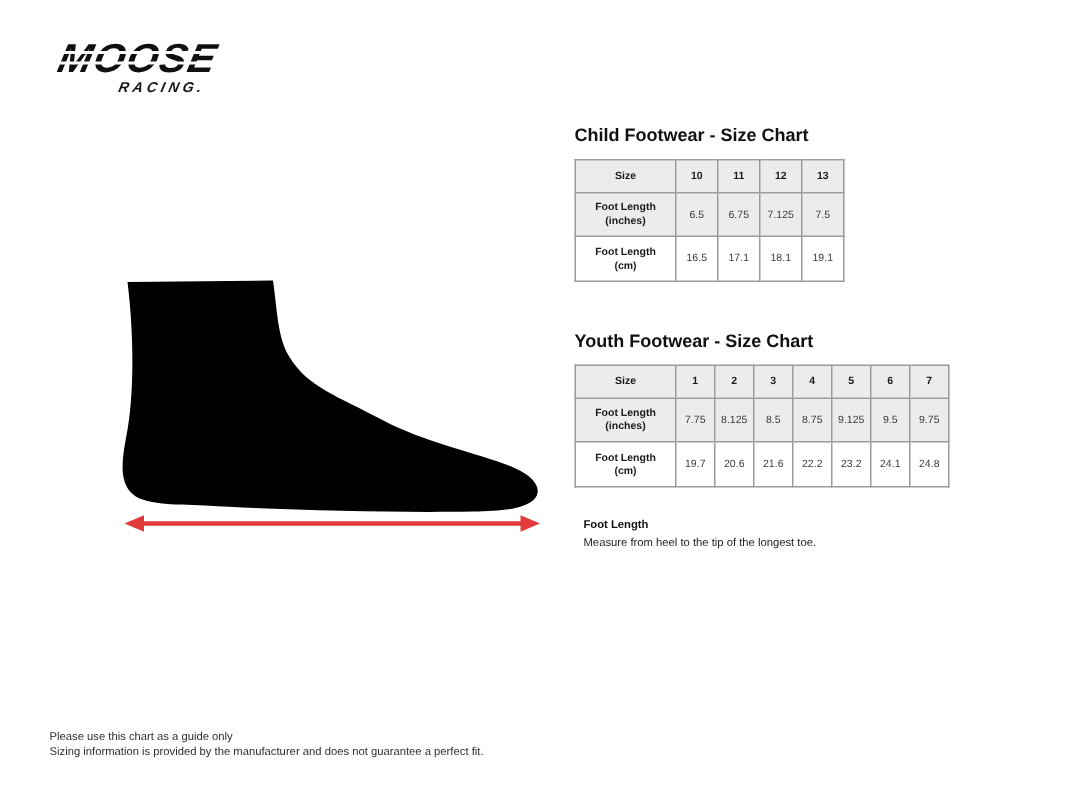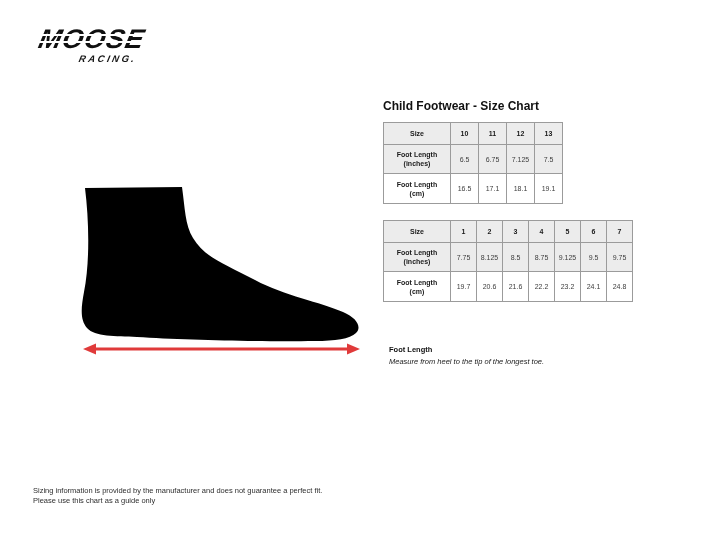--- a/index.html
+++ b/index.html
@@ -17,38 +17,38 @@
   .stripe-1{top:8px;}
   .stripe-2{top:15px;}
   .logo-racing{
     margin-left:44px;margin-top:1px;font-style:italic;font-weight:bold;
     font-size:9.5px;letter-spacing:2.5px;color:#161616;line-height:1;
   }
   
   .foot-figure{position:absolute;left:75px;top:180px;}
   
   .section{position:absolute;left:383px;}
-  .sec-child{top:99px;}
+  .sec-child{top:83px;}
   .sec-youth{top:220px;}
   .sec-measure{top:345px;}
   .section-title{font-size:12px;font-weight:bold;color:#111;margin:0 0 8px 0;line-height:15px;}
   
   table{border-collapse:collapse;table-layout:fixed;}
   th,td{border:1px solid #9b9b9b;text-align:center;vertical-align:middle;padding:0;}
   .col-label{width:66px;}
   .t-child .col-num{width:27px;}
   .t-youth .col-num{width:25px;}
   .row-header th{height:21px;background:#ececec;font-size:7px;font-weight:bold;color:#1a1a1a;}
   .row-inches td{height:28px;background:#ececec;}
   .row-cm td{height:29px;background:#ffffff;}
   .cell-label{font-size:7px;font-weight:bold;color:#1a1a1a;line-height:9px;}
   .cell-value{font-size:7px;color:#3d3d3d;}
   
   .measure-label{font-size:7.5px;font-weight:bold;color:#111;margin:0 0 3px 6px;}
-  .measure-desc{font-size:7.5px;color:#222;margin:0 0 0 6px;font-style:italic;}
+  .measure-desc{font-size:7.5px;color:#222;margin:0 0 0 6px;}
   
   .footer{position:absolute;left:33px;top:486px;font-size:7.5px;color:#2e2e2e;line-height:10px;}
 </style>
 </head>
 <body>
 
 <div class="logo">
   <div class="logo-moose">
     <span>MOOSE</span>
     <div class="logo-stripe stripe-1"></div>
@@ -107,20 +107,21 @@
       <td class="cell-value">16.5</td>
       <td class="cell-value">17.1</td>
       <td class="cell-value">18.1</td>
       <td class="cell-value">19.1</td>
     </tr>
   </tbody>
     </table>
 </div>
 
 <div class="section sec-youth">
+  <h2 class="section-title">Youth Footwear - Size Chart</h2>
   <table class="t-youth">
     <tbody>
         <tr class="row-header">
       <th class="col-label">Size</th>
       <th class="col-num">1</th>
       <th class="col-num">2</th>
       <th class="col-num">3</th>
       <th class="col-num">4</th>
       <th class="col-num">5</th>
       <th class="col-num">6</th>
@@ -155,15 +156,15 @@
   </tbody>
     </table>
 </div>
 
 <div class="section sec-measure">
   <div class="measure-label">Foot Length</div>
   <div class="measure-desc">Measure from heel to the tip of the longest toe.</div>
 </div>
 
 <div class="footer">
+  <div>Please use this chart as a guide only</div>
   <div>Sizing information is provided by the manufacturer and does not guarantee a perfect fit.</div>
-  <div>Please use this chart as a guide only</div>
 </div>
 
 </body></html>

